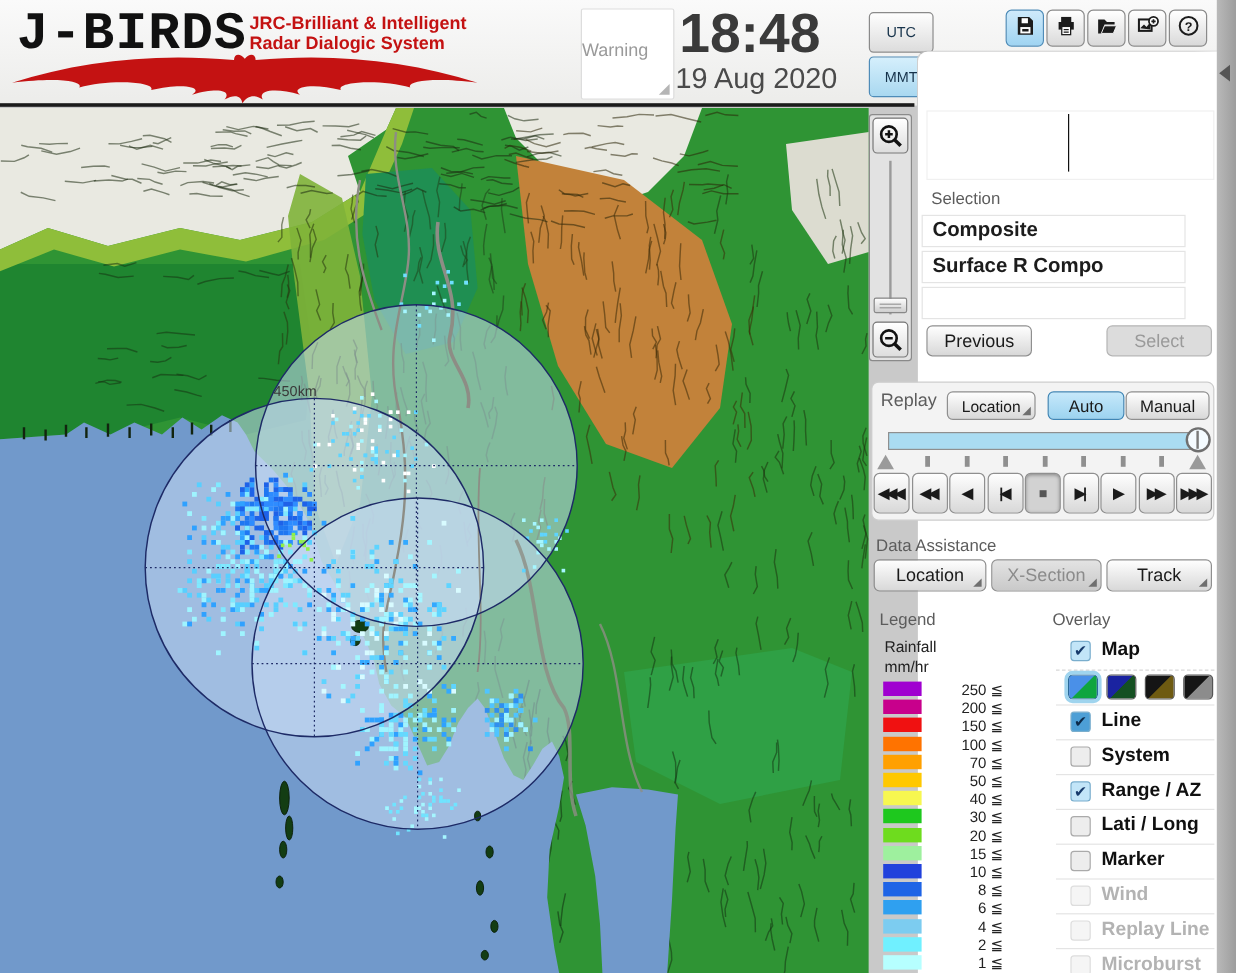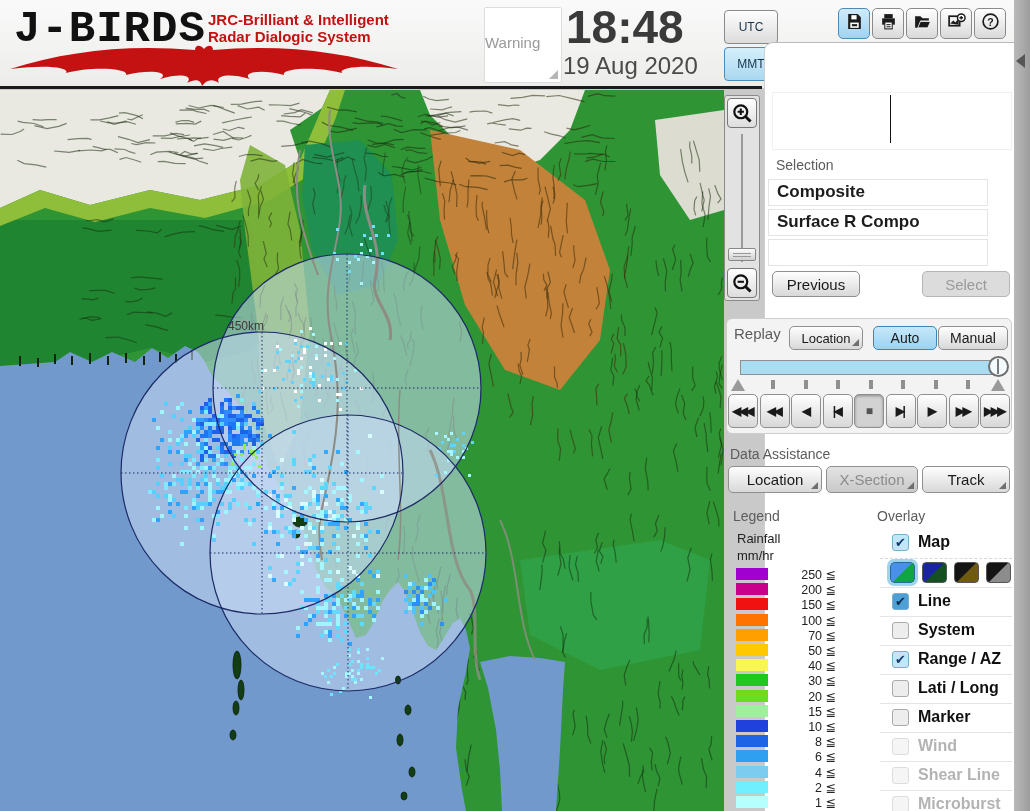--- a/index.html
+++ b/index.html
@@ -318,21 +318,21 @@
       <div class="ov-row" style="top: 703px;">
         <div class="ov-cb"></div>
         <div class="ov-lab">Marker</div>
       </div>
       <div class="ov-row" style="top: 732px;">
         <div class="ov-cb dis"></div>
         <div class="ov-lab dis">Wind</div>
       </div>
       <div class="ov-row" style="top: 761px;">
         <div class="ov-cb dis"></div>
-        <div class="ov-lab dis">Shear Line</div>
+        <div class="ov-lab dis">Replay Line</div>
       </div>
       <div class="ov-row" style="top: 790px;">
         <div class="ov-cb dis"></div>
         <div class="ov-lab dis">Microburst</div>
       </div>
     </div>
 
   <div class="abs" style="left:0;top:90px;width:724px;height:721px">
     <svg width="724" height="721" viewBox="0 0 724 721">
 

